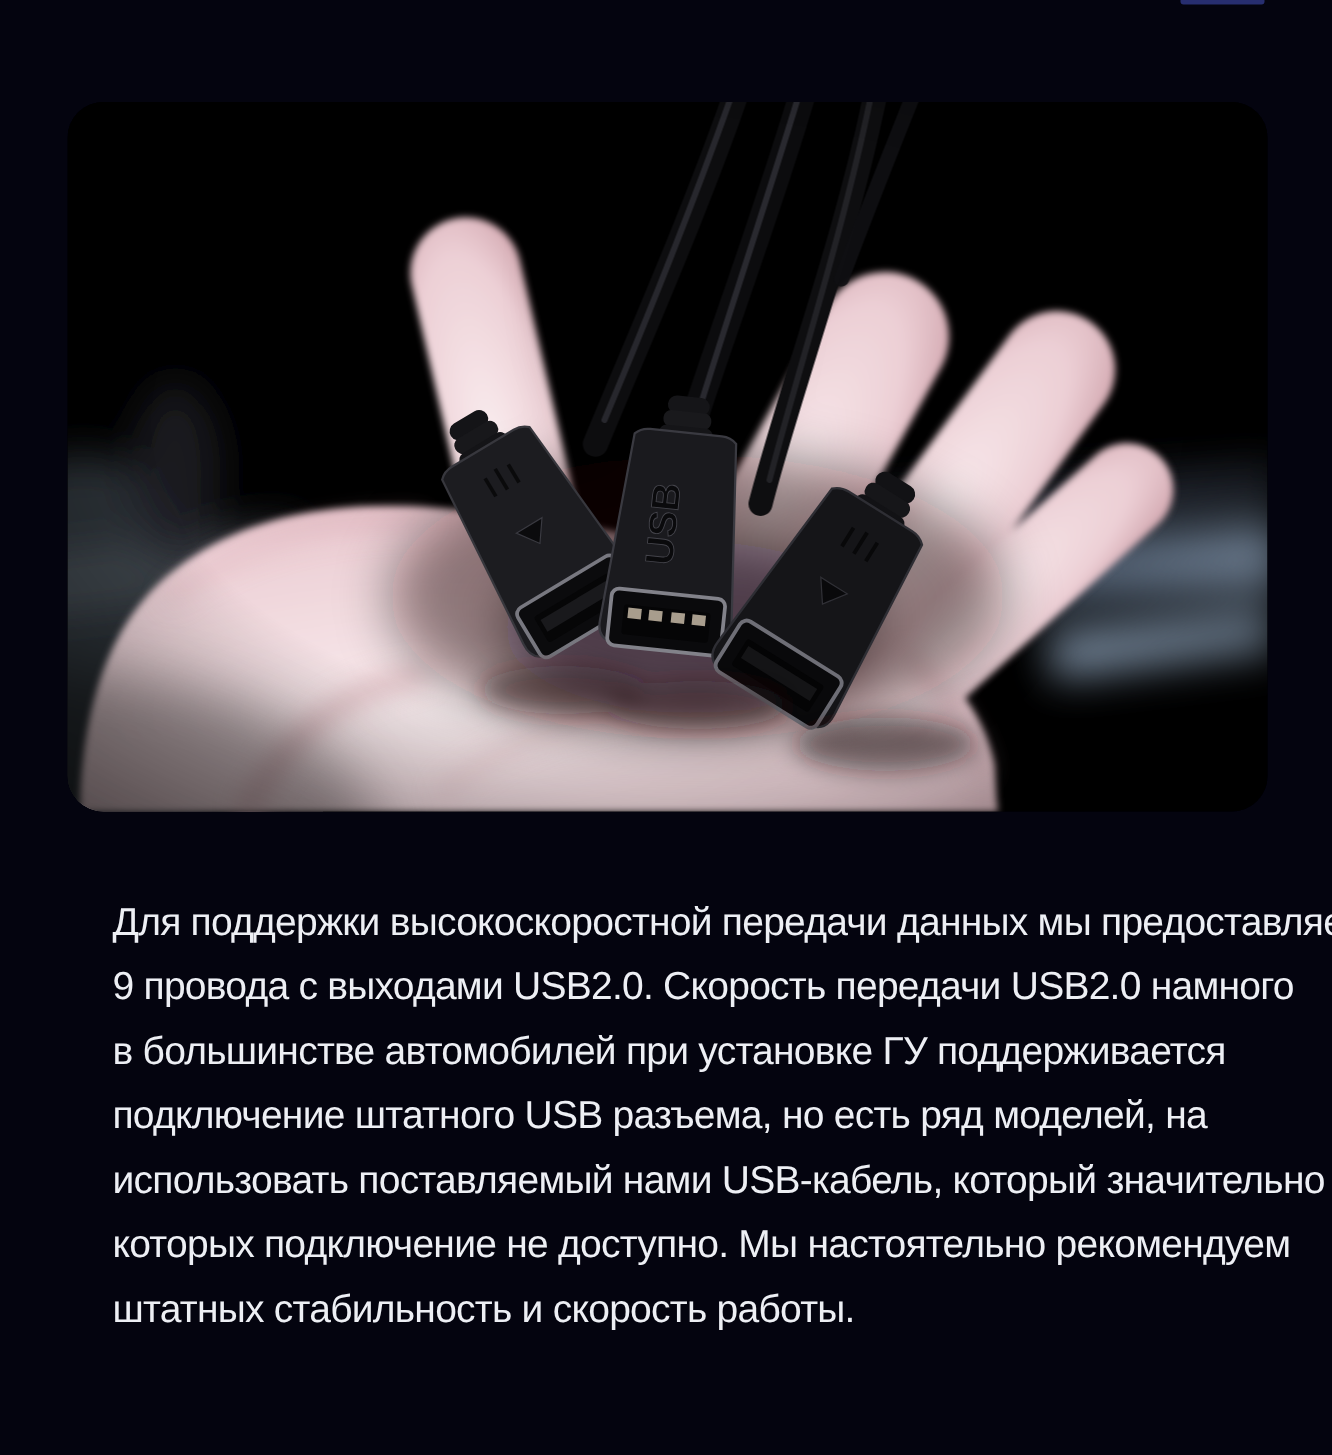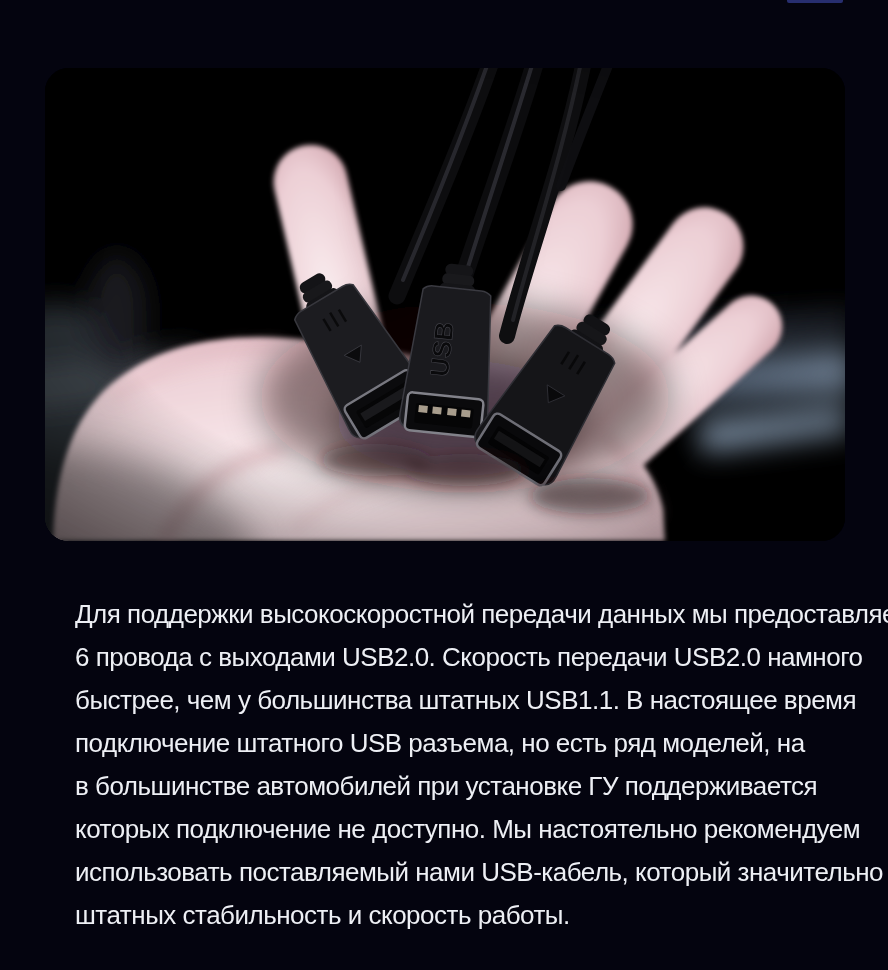--- a/index.html
+++ b/index.html
@@ -207,22 +207,21 @@
 
       <rect x="0" y="0" width="800" height="473" fill="url(#vign)"></rect>
       <g filter="url(#b18)">
         <ellipse cx="-10" cy="500" rx="220" ry="120" fill="#000000" opacity="0.3"></ellipse>
       </g>
     </svg>
   </figure>
 
   <div class="description">
     <div class="line">Для поддержки высокоскоростной передачи данных мы предоставляем</div>
-    <div class="line">6 провода с выходами USB2.0. Скорость передачи USB2.0 намного</div>
-    <div class="line">быстрее, чем у большинства штатных USB1.1. В настоящее время</div>
+    <div class="line">9 провода с выходами USB2.0. Скорость передачи USB2.0 намного</div>
+    <div class="line">в большинстве автомобилей при установке ГУ поддерживается</div>
     <div class="line">подключение штатного USB разъема, но есть ряд моделей, на</div>
-    <div class="line">в большинстве автомобилей при установке ГУ поддерживается</div>
+    <div class="line">использовать поставляемый нами USB-кабель, который значительно</div>
     <div class="line">которых подключение не доступно. Мы настоятельно рекомендуем</div>
-    <div class="line">использовать поставляемый нами USB-кабель, который значительно</div>
     <div class="line">штатных стабильность и скорость работы.</div>
   </div>
 
 </div>
 
 </body></html>

